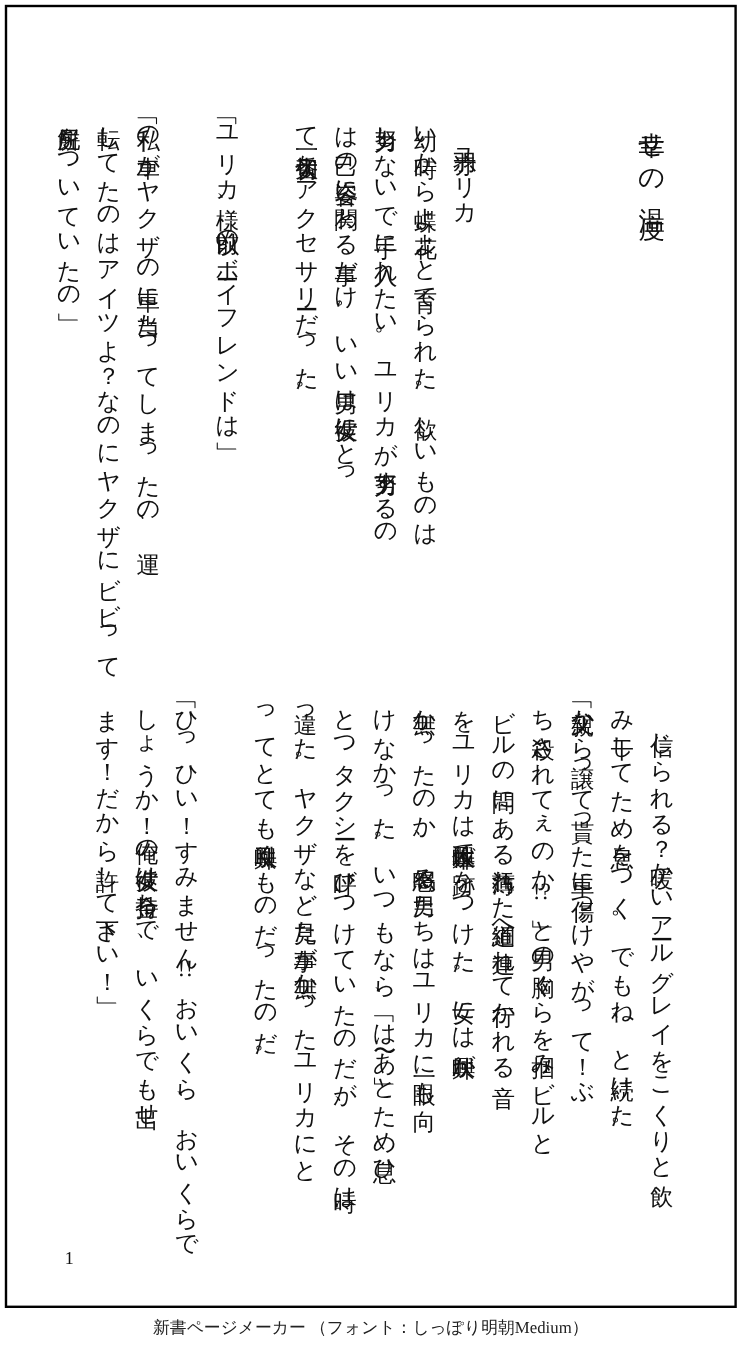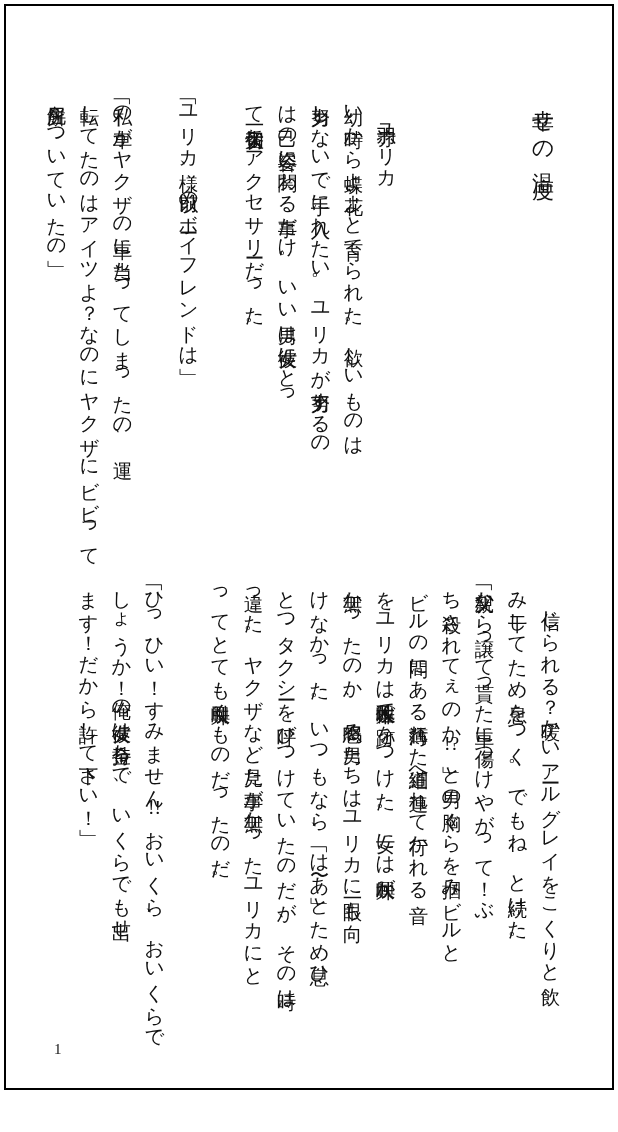--- a/index.html
+++ b/index.html
@@ -97,13 +97,14 @@
       <p class="tline">ってとても興味引くものだったのだ。</p>
       <p class="tline"></p>
       <p class="tline">「ひっひい！すみません<span class="tcy">!!</span>おいくら、おいくらで</p>
       <p class="tline">しょうか！俺の彼女は金持ちで、いくらでも出せ</p>
       <p class="tline">ます！だから許して下さい！」</p>
     </div>
 
     <div class="page-number">1</div>
   </div>
 
+  <div class="footer">新書ページメーカー （フォント：しっぽり明朝Medium）</div>
 </div>
 
 </body></html>

